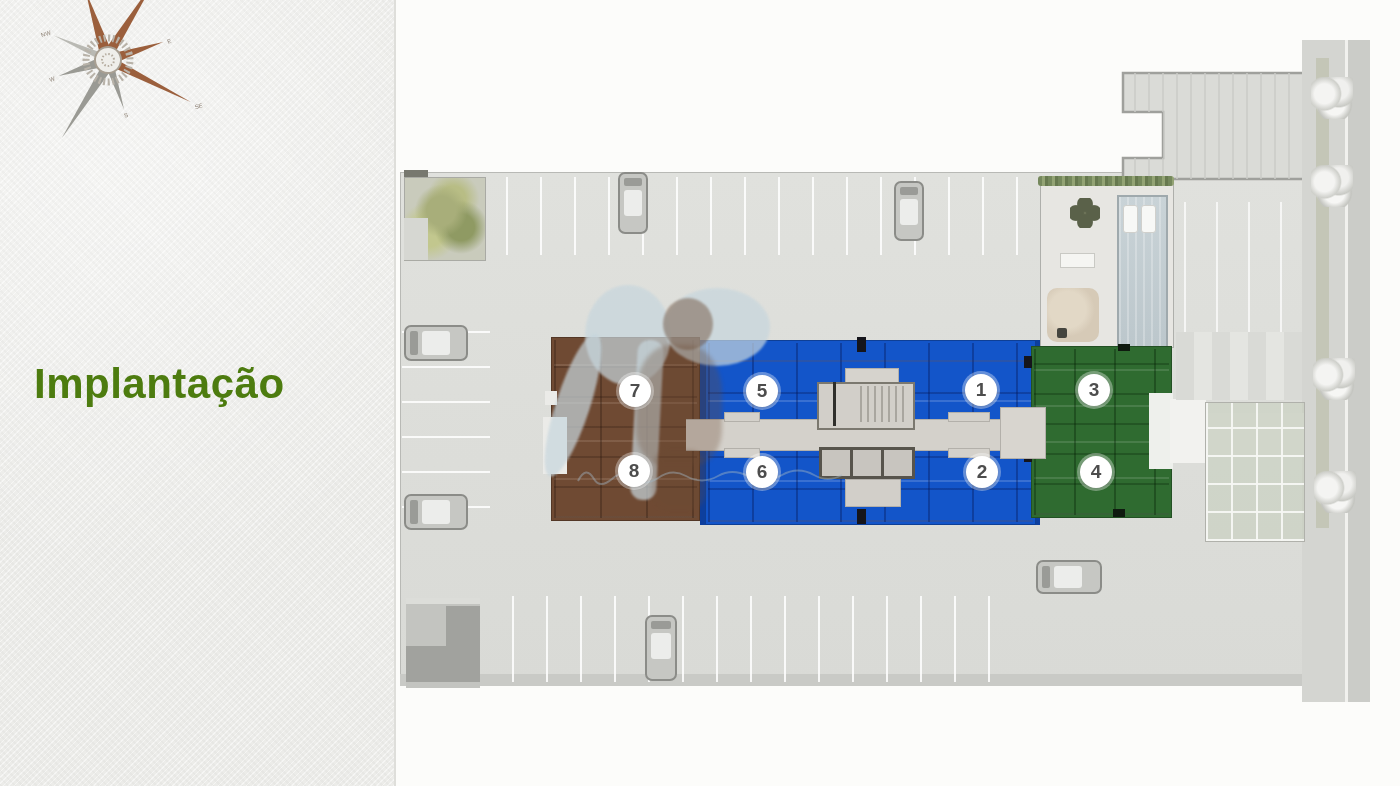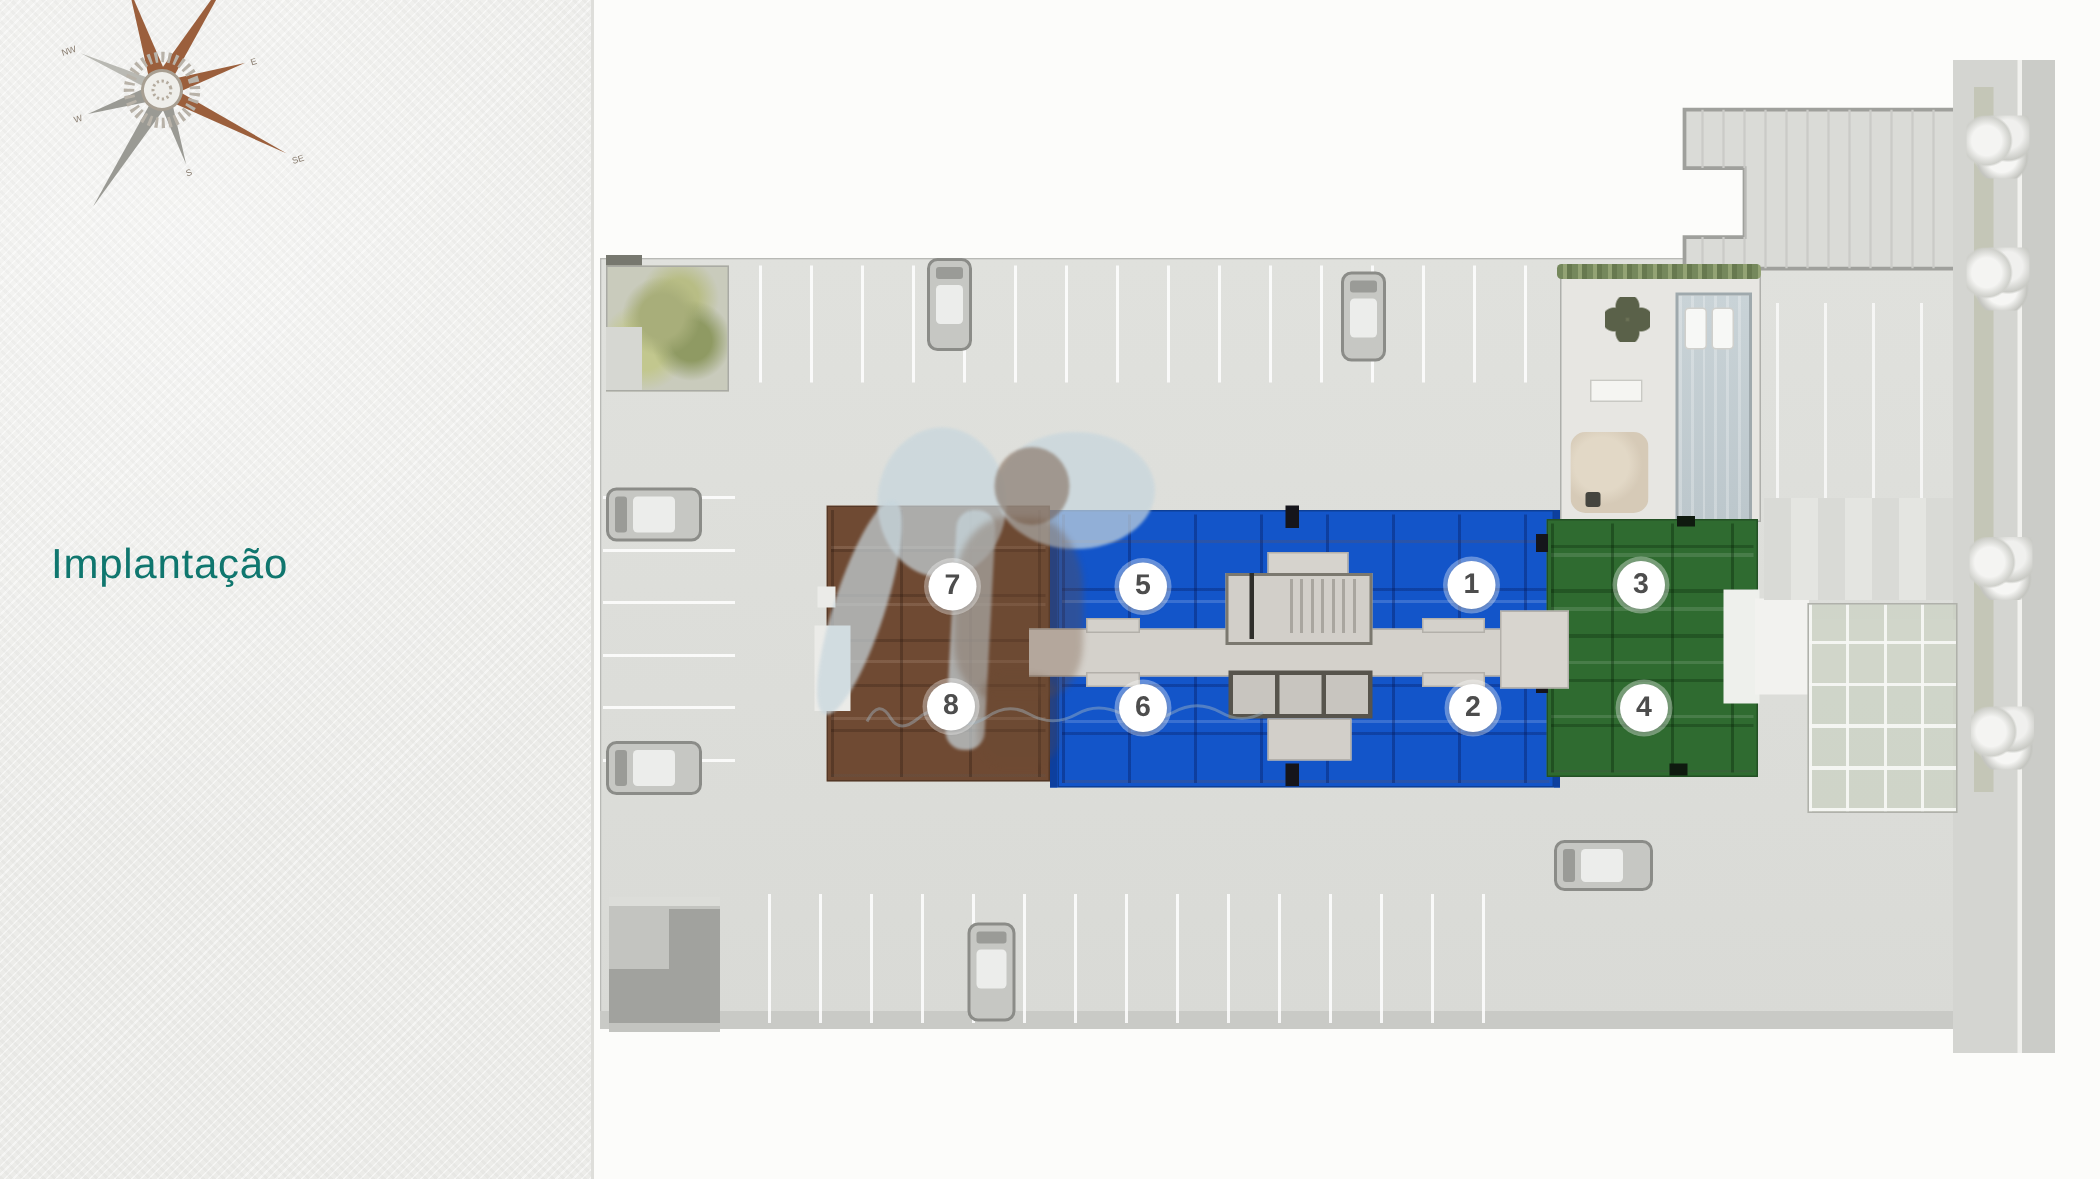--- a/index.html
+++ b/index.html
@@ -8,21 +8,21 @@
   .abs{position:absolute;}
 
   
   .wall{left:0;top:0;width:394px;height:786px;background:#ececE9;
     background-image:
       repeating-linear-gradient(45deg, rgba(0,0,0,.02) 0 2px, transparent 2px 5px),
       repeating-linear-gradient(-45deg, rgba(255,255,255,.5) 0 1px, transparent 1px 4px),
       radial-gradient(circle at 30% 20%, rgba(255,255,255,.5), transparent 60%);
     border-right:2px solid #dededa;}
 
-  .title{left:34px;top:360px;font-size:28px;font-weight:400;color:#0f766e;letter-spacing:.5px;}
+  .title{left:34px;top:360px;font-size:42px;font-weight:700;color:#4d7c0f;letter-spacing:.5px;}
 
   
   .parking{left:400px;top:172px;width:907px;height:510px;
     background:linear-gradient(#e0e1dd,#d9dad6);border:1px solid #b8b9b5;}
   .curb{left:400px;top:674px;width:907px;height:12px;background:#c9cac6;}
   .gatemark{left:404px;top:170px;width:24px;height:8px;background:#77786f;}
 
   .stripes-v{background-image:repeating-linear-gradient(90deg, rgba(255,255,255,.85) 0 2px, transparent 2px 34px);}
   .stripes-h{background-image:repeating-linear-gradient(0deg, rgba(255,255,255,.85) 0 2px, transparent 2px 35px);}
   .stripes-top{left:506px;top:177px;width:524px;height:78px;}

